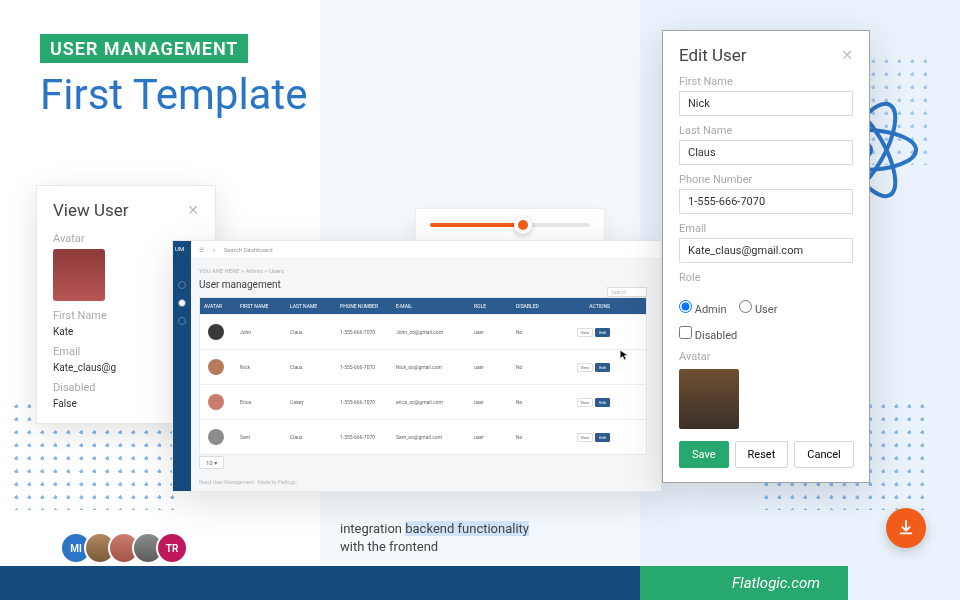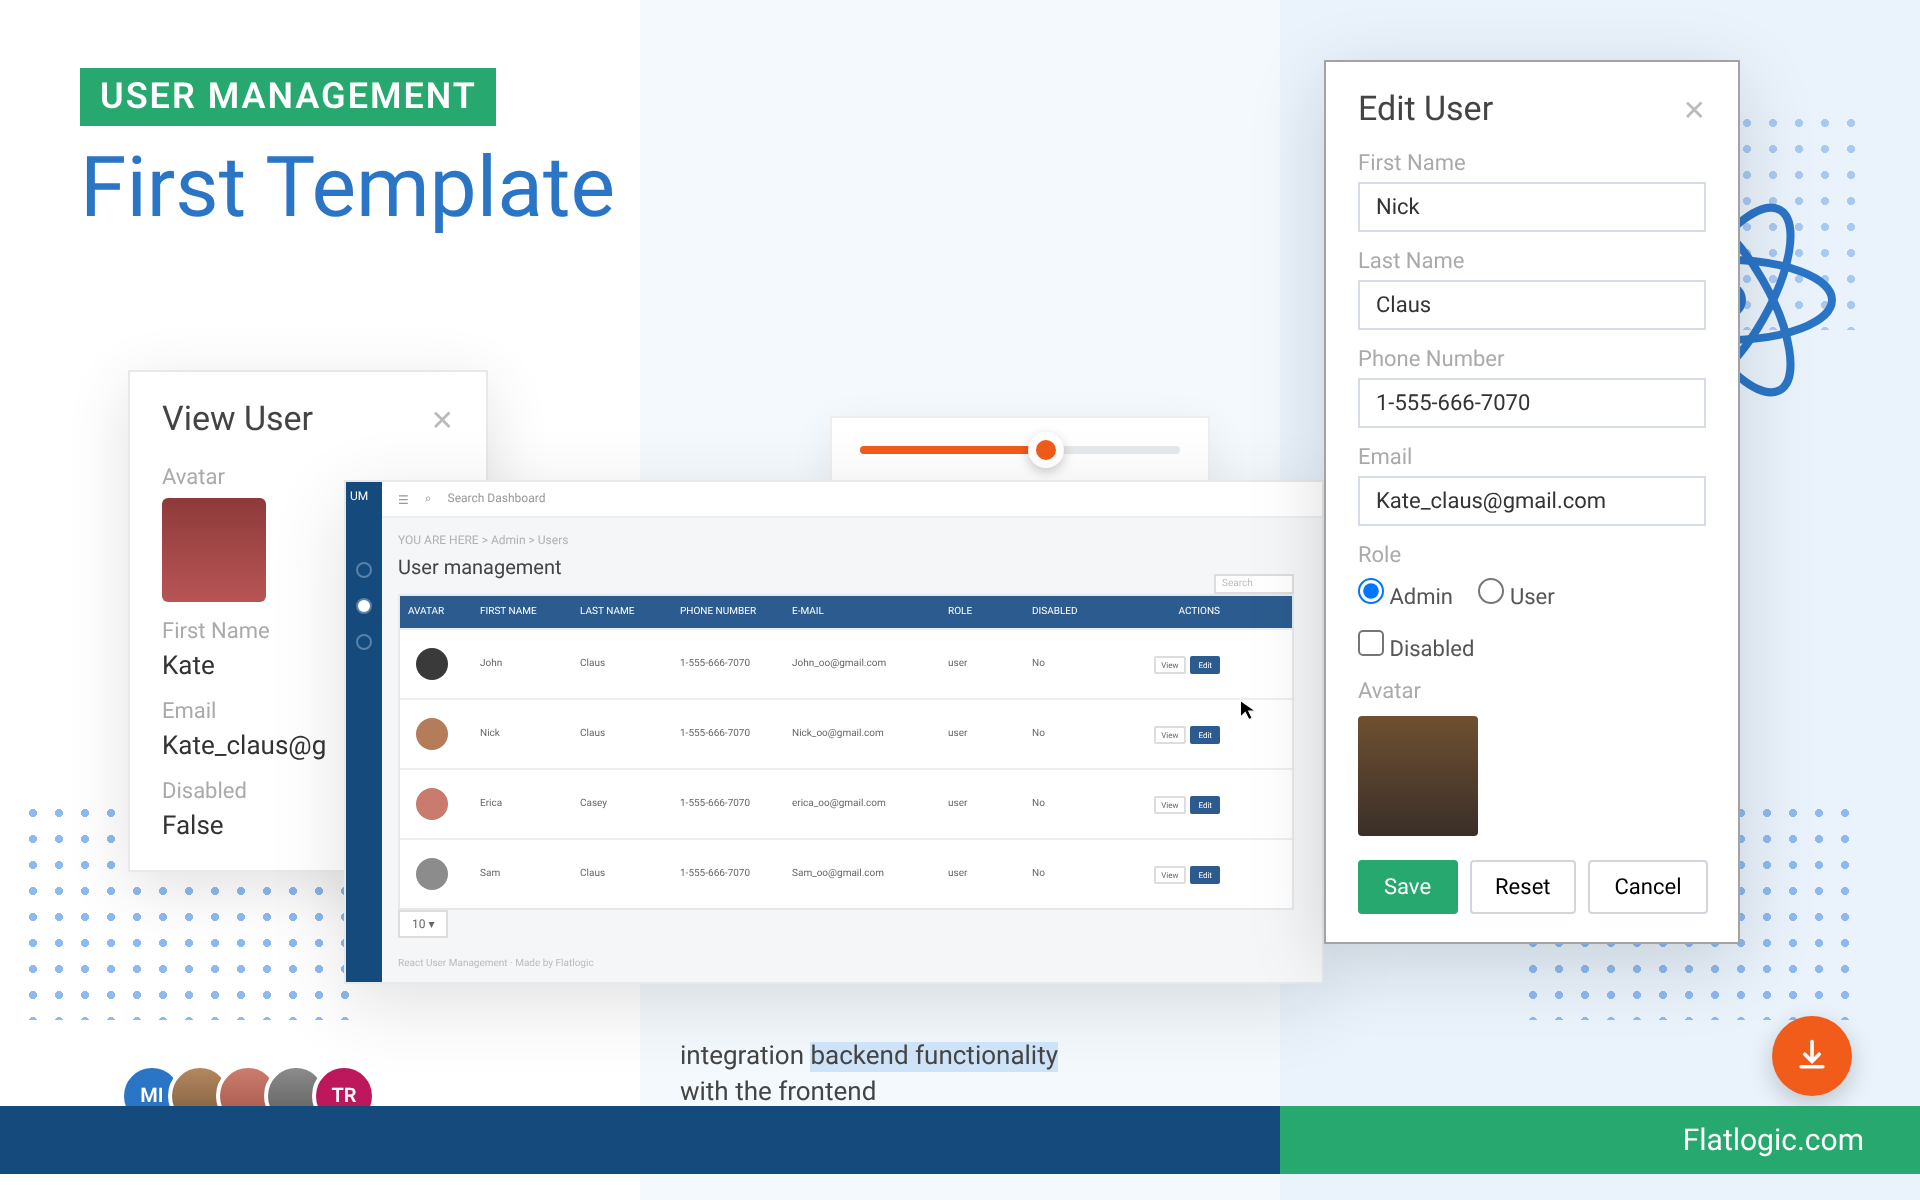--- a/index.html
+++ b/index.html
@@ -14,34 +14,34 @@
 .dots.bottom-right { right:30px; top:400px; width:170px; height:110px; }
 .dotgrid { width:100%; height:100%; background-image:radial-gradient(#8cbaf0 2px,transparent 2px); background-size:13px 13px; }
 .dots.top-right .dotgrid { background-image:radial-gradient(#a7c9f2 2px,transparent 2px); }
 
 .react-logo { position:absolute; right:36px; top:90px; width:120px; height:120px; }
 
 .badge { position:absolute; left:40px; top:34px; background:#27a86e; color:#fff; font-weight:600; letter-spacing:1px; font-size:18px; padding:4px 10px; }
 .title { position:absolute; left:40px; top:70px; font-size:42px; font-weight:400; color:#2b75c7; }
 
 
-.panel-view { position:absolute; left:64px; top:185px; width:180px; background:#fff; box-shadow:0 8px 30px rgba(0,0,0,.12); border:1px solid #e6e9ec; padding:14px 16px; font-size:13px; color:#555; }
+.panel-view { position:absolute; left:36px; top:185px; width:180px; background:#fff; box-shadow:0 8px 30px rgba(0,0,0,.12); border:1px solid #e6e9ec; padding:14px 16px; font-size:13px; color:#555; }
 .panel-view .hdr { font-size:17px; color:#444; font-weight:400; display:flex; justify-content:space-between; align-items:center; margin-bottom:12px; }
 .panel-view .hdr .x { color:#bbb; font-size:14px; }
 .panel-view .lbl { color:#aaa; font-size:11px; margin-top:8px; }
-.panel-view .val { color:#333; font-size:13px; margin-top:4px; }
+.panel-view .val { color:#333; font-size:10px; margin-top:4px; }
 .panel-view .av { width:52px; height:52px; border-radius:3px; background:linear-gradient(#8e3a3a,#b85555); margin-top:4px; overflow:hidden; }
 
 
 .panel-edit { position:absolute; right:90px; top:30px; width:208px; background:#fff; box-shadow:0 10px 36px rgba(0,0,0,.15); border:1px solid #a3a3a3; padding:14px 16px; font-size:12px; color:#555; z-index:5; }
 .panel-edit .hdr { font-size:17px; color:#444; font-weight:400; display:flex; justify-content:space-between; align-items:center; margin-bottom:10px; }
 .panel-edit .hdr .x { color:#bbb; font-size:14px; cursor:pointer; }
 .panel-edit .fld-lbl { color:#aaa; font-size:11px; margin-top:8px; }
 .panel-edit input[type=text] { width:100%; border:1px solid #d5dce3; padding:5px 8px; font-size:11px; margin-top:3px; color:#333; }
-.panel-edit .role { margin-top:5px; font-size:11px; color:#555; }
+.panel-edit .role { margin-top:16px; font-size:11px; color:#555; }
 .panel-edit .role label { margin-right:10px; }
 .panel-edit .cb { margin-top:10px; font-size:11px; color:#555; }
 .panel-edit .av-big { width:60px; height:60px; margin-top:6px; background:linear-gradient(#6f5030,#3a2f29); border-radius:2px; }
 .panel-edit .btns { margin-top:12px; display:flex; gap:6px; }
 .panel-edit .btn { font-size:11px; padding:6px 12px; border:1px solid #d0d6db; background:#fff; border-radius:2px; cursor:pointer; }
 .panel-edit .btn.save { background:#27a86e; color:#fff; border-color:#27a86e; }
 
 
 .dash { position:absolute; left:172px; top:240px; width:490px; height:252px; background:#f5f6f8; border:1px solid #e6e9ec; box-shadow:0 10px 36px rgba(0,0,0,.12); font-size:8px; color:#555; overflow:hidden; }
 .dash .sidebar { position:absolute; left:0; top:0; width:18px; height:100%; background:#144a7c; }
@@ -73,21 +73,21 @@
 
 
 .avatars { position:absolute; left:60px; top:532px; display:flex; }
 .avatars .face { width:32px; height:32px; border-radius:50%; border:2px solid #fff; margin-left:-8px; background:#999; font-size:10px; color:#fff; display:flex; align-items:center; justify-content:center; font-weight:600; }
 .avatars .face:first-child { margin-left:0; }
 .caption { position:absolute; left:340px; top:520px; font-size:13px; color:#444; line-height:1.4; }
 .caption .hl { background:#cfe3f8; }
 
 .download-btn { position:absolute; right:34px; top:508px; width:40px; height:40px; border-radius:50%; background:#f25c1a; display:flex; align-items:center; justify-content:center; box-shadow:0 4px 12px rgba(0,0,0,.2); }
 
-.footer-bar { position:absolute; left:0; bottom:13px; width:960px; height:34px; display:flex; }
+.footer-bar { position:absolute; left:0; bottom:0; width:848px; height:34px; display:flex;font-style:italic; }
 .fb1 { width:640px; background:#144a7c; }
 .fb2 { flex:1; background:#27a86e; display:flex; align-items:center; justify-content:flex-end; padding-right:28px; color:#fff; font-size:15px; }
 </style>
 </head>
 <body>
 
 <div class="bg-mid-blue"></div>
 <div class="bg-light-blue"></div>
 <div class="dots top-right">
     <div class="dotgrid"></div>

